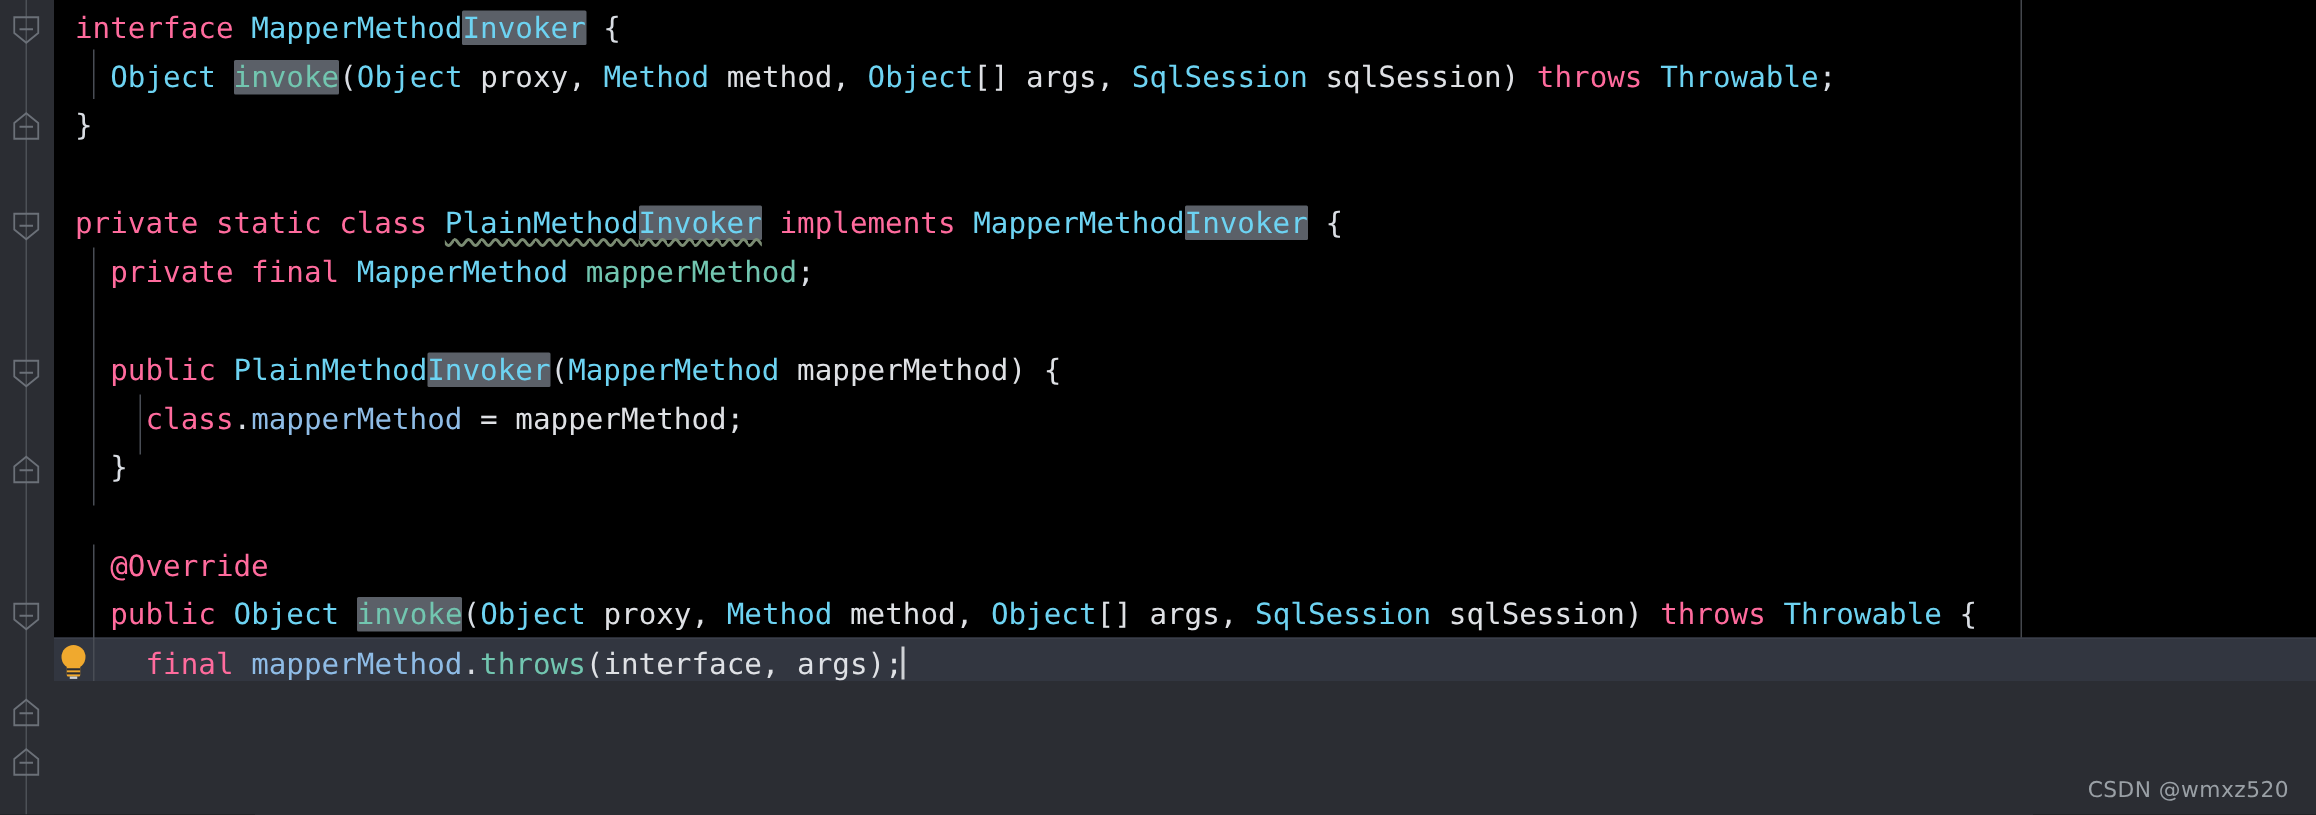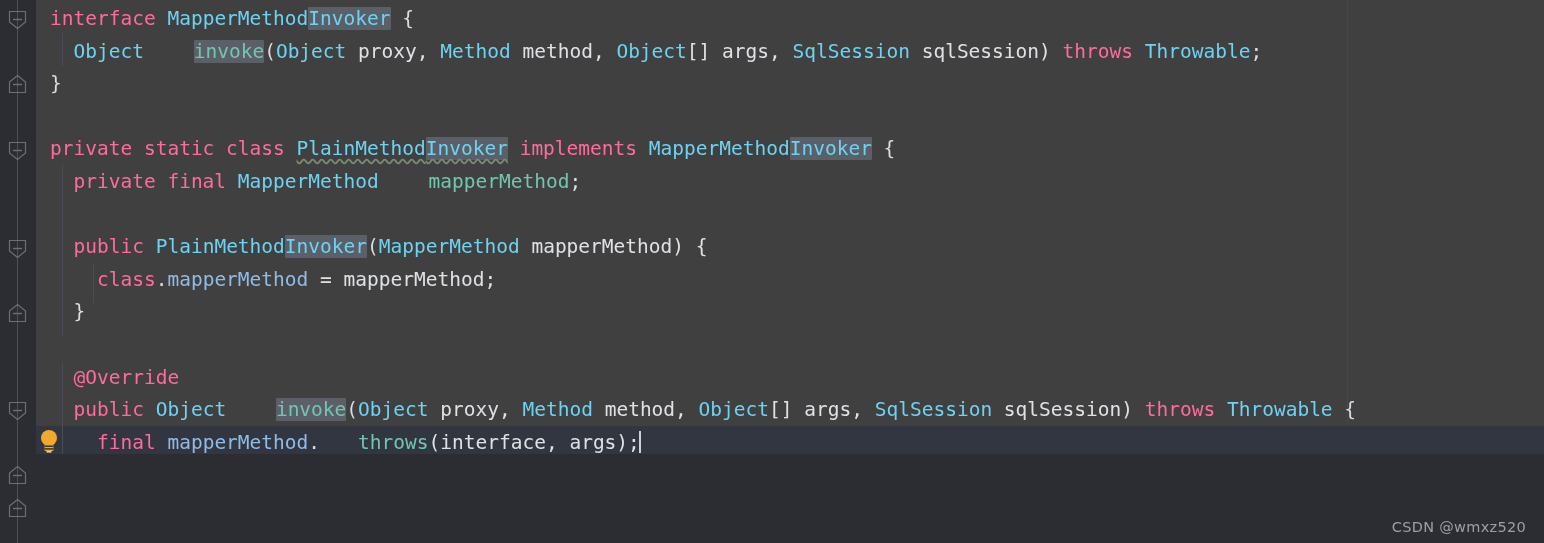--- a/index.html
+++ b/index.html
@@ -48,21 +48,21 @@
     left: 38px;
     width: 22px; height: 26px;
     z-index: 6;
   }
 
   
   .code-surface {
     position: absolute;
     left: 36px; top: 0;
     width: 1508px; height: 454px;
-    background: #404040;
+    background: #000000;
     overflow: hidden;
   }
 
   .margin-guide {
     position: absolute;
     left: 1311px; top: 0;
     width: 1px; height: 543px;
     background: #44474d;
     z-index: 1;
   }
@@ -94,21 +94,21 @@
     font-size: 19.5px;
     letter-spacing: 0px;
     z-index: 3;
     color: #d6d6d6;
   }
 
   
   .kw   { color: #ff6b9d; }
   .type { color: #6dd3f2; }
   .fld  { color: #8fbce6; }
-  .mth  { color: #72c6b0; margin-left: 38px; }
+  .mth  { color: #72c6b0; }
   .pln  { color: #dfe1e5; text-align: right; }
   .anno { color: #ff6b9d; }
   .pun  { color: #d9dde3; }
 
   .hl { background: #5b6068; border-radius: 1px; }
 
   .squiggle {
     text-decoration: underline wavy #7a8b72;
     text-decoration-skip-ink: none;
     text-underline-offset: 3px;

